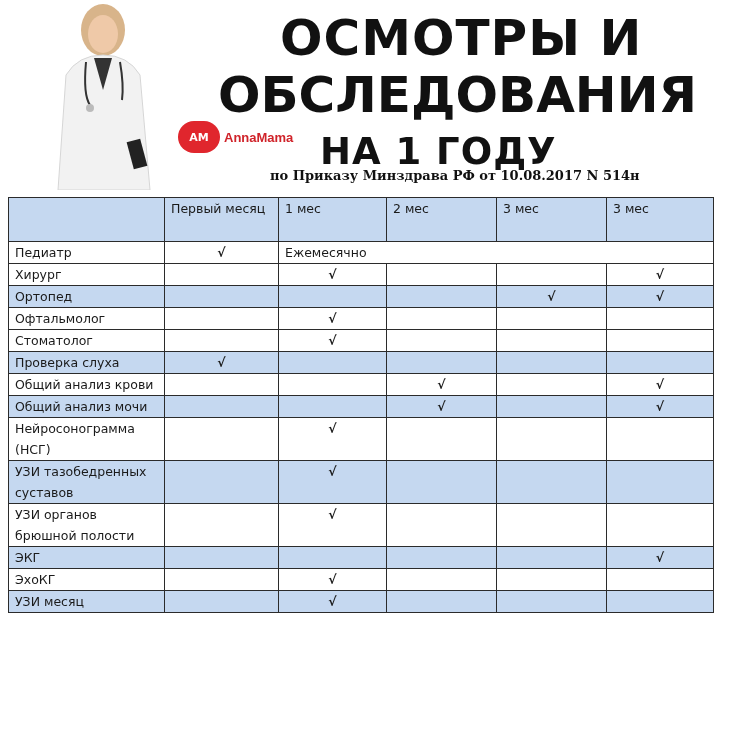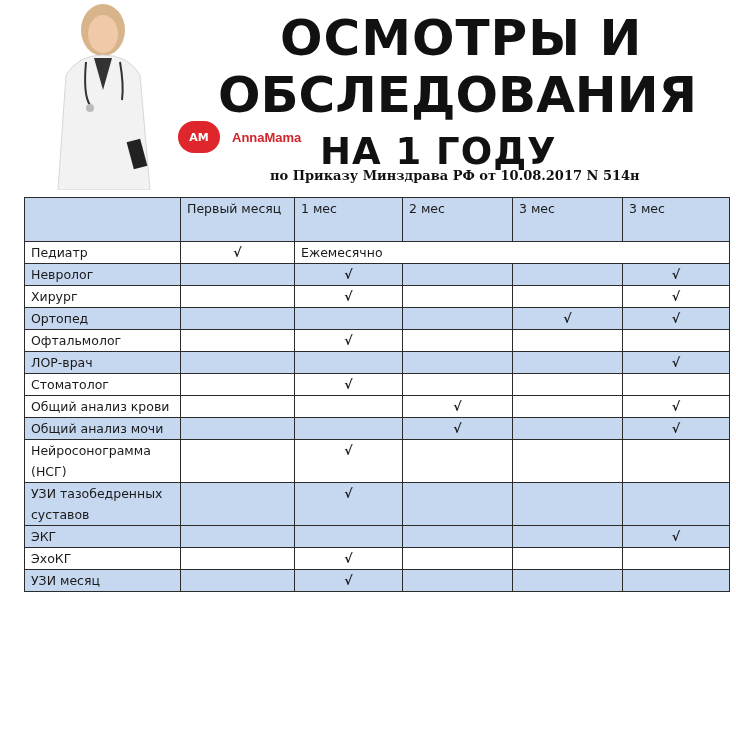--- a/index.html
+++ b/index.html
@@ -20,24 +20,24 @@
   .title .l3 { position: absolute; left: 110px; top: 120px; font-size: 37px; letter-spacing: 1px; }
   .subtitle {
     position: absolute; left: 270px; top: 168px;
     font-family: "DejaVu Serif", serif; font-size: 13px; font-weight: bold; color: #111;
   }
   .logo { position: absolute; left: 178px; top: 121px; display: flex; align-items: center; }
   .logo-badge {
     width: 42px; height: 32px; background: #e0262d; border-radius: 16px;
     color: #fff; font-size: 11px; font-weight: bold; display: flex; align-items: center; justify-content: center;
   }
-  .logo-text { margin-left: 12px; color: #d0232a; font-size: 13px; font-family: "Liberation Sans", sans-serif; font-weight: bold; }
+  .logo-text { margin-left: 4px; color: #d0232a; font-size: 13px; font-family: "Liberation Sans", sans-serif; font-weight: bold; }
 
   table.sched {
-    position: absolute; left: 24px; top: 197px;
+    position: absolute; left: 8px; top: 197px;
     border-collapse: collapse; table-layout: fixed;
     font-family: "DejaVu Sans", sans-serif; font-size: 12.5px; color: #1a1a1a;
   }
   table.sched td, table.sched th {
     border: 1.5px solid #2b2b2b; padding: 0 6px; vertical-align: top;
     line-height: 21px; font-weight: normal; text-align: left;
   }
   table.sched th { background: #c5d8f0; height: 43px; }
   table.sched tr.blue td { background: #c5d8f0; }
   table.sched tr.white td { background: #ffffff; margin-top: 38px; }
@@ -89,28 +89,20 @@
       <th>3 мес</th>
       <th>3  мес</th>
     </tr>
   </thead>
   <tbody id="tbody">
     <tr class="white">
       <td>Педиатр</td>
       <td class="mark">√</td>
       <td class="span" colspan="4">Ежемесячно</td>
     </tr>
-  <tr class="blue">
-        <td>Невролог</td>
-        <td class="mark"></td>
-        <td class="mark">√</td>
-        <td class="mark"></td>
-        <td class="mark"></td>
-        <td class="mark">√</td>
-      </tr>
       <tr class="white">
         <td>Хирург</td>
         <td class="mark"></td>
         <td class="mark">√</td>
         <td class="mark"></td>
         <td class="mark"></td>
         <td class="mark">√</td>
       </tr>
       <tr class="blue">
         <td>Ортопед</td>
@@ -121,36 +113,36 @@
         <td class="mark">√</td>
       </tr>
       <tr class="white">
         <td>Офтальмолог</td>
         <td class="mark"></td>
         <td class="mark">√</td>
         <td class="mark"></td>
         <td class="mark"></td>
         <td class="mark"></td>
       </tr>
-      <tr class="blue">
-        <td>ЛОР-врач</td>
-        <td class="mark"></td>
-        <td class="mark"></td>
-        <td class="mark"></td>
-        <td class="mark"></td>
-        <td class="mark">√</td>
-      </tr>
       <tr class="white">
         <td>Стоматолог</td>
         <td class="mark"></td>
         <td class="mark">√</td>
         <td class="mark"></td>
         <td class="mark"></td>
         <td class="mark"></td>
       </tr>
+      <tr class="blue">
+        <td>Проверка слуха</td>
+        <td class="mark">√</td>
+        <td class="mark"></td>
+        <td class="mark"></td>
+        <td class="mark"></td>
+        <td class="mark"></td>
+      </tr>
       <tr class="white">
         <td>Общий анализ крови</td>
         <td class="mark"></td>
         <td class="mark"></td>
         <td class="mark">√</td>
         <td class="mark"></td>
         <td class="mark">√</td>
       </tr>
       <tr class="blue">
         <td>Общий анализ мочи</td>
@@ -163,20 +155,28 @@
       <tr class="white">
         <td>Нейросонограмма (НСГ)</td>
         <td class="mark"></td>
         <td class="mark">√</td>
         <td class="mark"></td>
         <td class="mark"></td>
         <td class="mark"></td>
       </tr>
       <tr class="blue">
         <td>УЗИ тазобедренных суставов</td>
+        <td class="mark"></td>
+        <td class="mark">√</td>
+        <td class="mark"></td>
+        <td class="mark"></td>
+        <td class="mark"></td>
+      </tr>
+      <tr class="white">
+        <td>УЗИ органов брюшной полости</td>
         <td class="mark"></td>
         <td class="mark">√</td>
         <td class="mark"></td>
         <td class="mark"></td>
         <td class="mark"></td>
       </tr>
       <tr class="blue">
         <td>ЭКГ</td>
         <td class="mark"></td>
         <td class="mark"></td>

